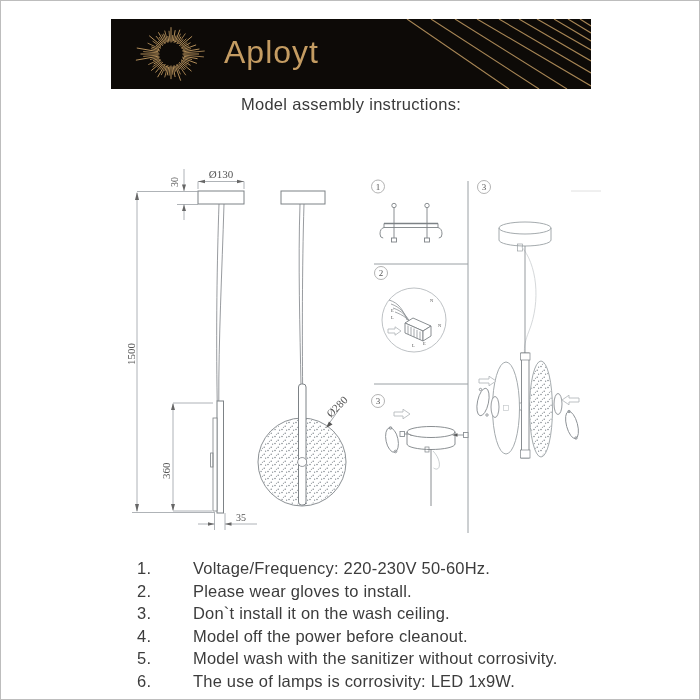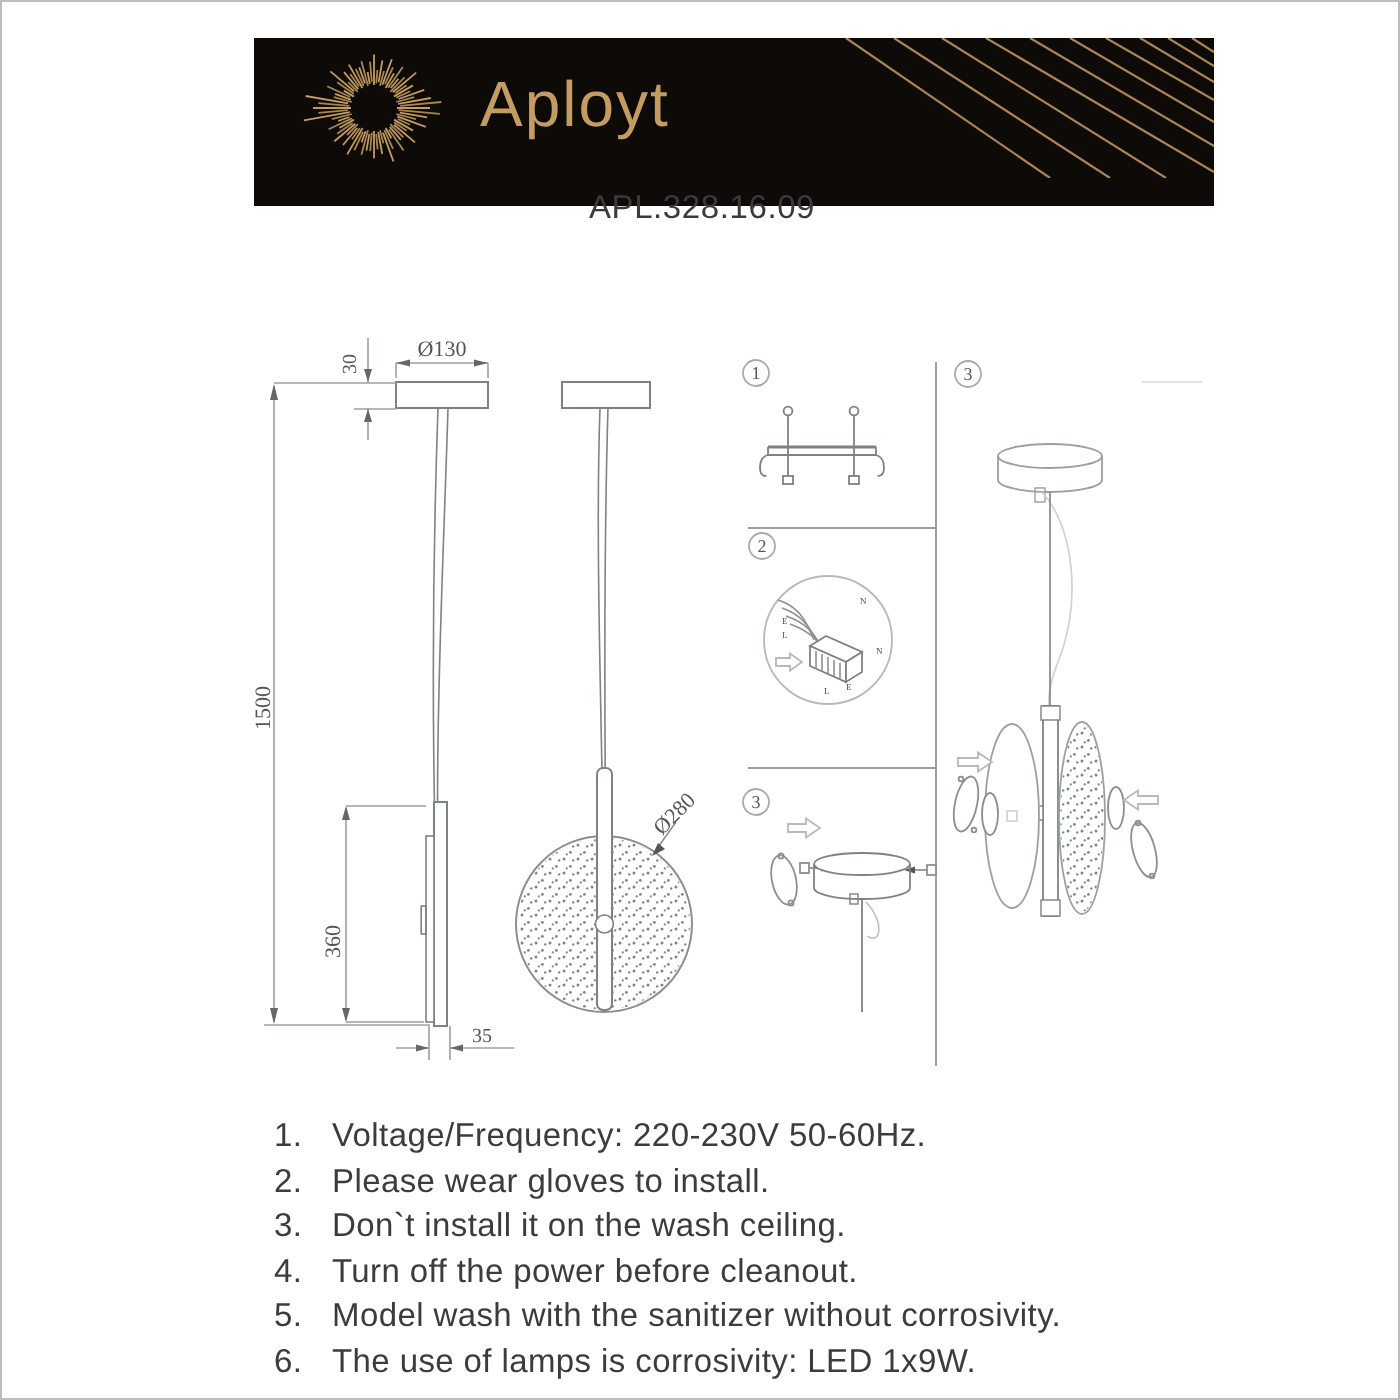--- a/index.html
+++ b/index.html
@@ -3,21 +3,21 @@
 <meta charset="utf-8">
 <style>
   html,body{margin:0;padding:0;background:#ffffff;}
   .page{
     position:relative;width:700px;height:700px;background:#fff;
     font-family:"Liberation Sans", sans-serif;color:#3a3a3a;
     box-sizing:border-box;border:1px solid #bdbdbd;overflow:hidden;
   }
   
   .banner{
-    position:absolute;left:126px;top:18px;width:480px;height:84px;
+    position:absolute;left:110px;top:18px;width:480px;height:70px;
     background:#0d0a07;overflow:hidden;
   }
   .banner svg{position:absolute;left:0;top:0;}
   .brand-text{
     font-family:"Liberation Sans", sans-serif;
     font-weight:500;font-size:32px;letter-spacing:1px;
   }
   
   .title-block{position:absolute;left:0;top:93px;width:700px;text-align:center;}
   .title-line{font-size:16.5px;font-weight:500;letter-spacing:.3px;line-height:20px;color:#3a3a3a;}
@@ -25,21 +25,21 @@
   .diagram{position:absolute;left:0;top:0;width:700px;height:700px;}
   .diagram text{font-family:"Liberation Serif", serif;fill:#555;}
   .dimtxt{font-size:11px;}
   .dimtxt-s{font-size:10px;}
   .steptxt{font-family:"Liberation Sans", sans-serif;font-size:9px;fill:#666;}
   .wiretxt{font-family:"Liberation Sans", sans-serif;font-size:4.5px;fill:#555;}
   
   .instructions{position:absolute;left:136px;top:556px;width:460px;}
   .li-row{display:flex;font-size:16.5px;line-height:22.5px;letter-spacing:.2px;color:#3c3c3c;font-weight:400;}
   .li-num{width:29px;flex:0 0 29px;}
-  .li-txt{flex:1;}
+  .li-txt{flex:1;margin-left:27px;}
 </style>
 </head>
 <body>
 
 <div class="page">
 
   <div class="banner">
     <svg width="480" height="70" viewBox="0 0 480 70">
       <g id="sunburst-rays">
           <line x1="71.5" y1="35.0" x2="88.0" y2="35.0" stroke="#c49c62" stroke-width="0.9" opacity="1"></line>
@@ -125,21 +125,21 @@
         <line x1="408" y1="0" x2="480" y2="42"></line>
         <line x1="426" y1="0" x2="480" y2="31"></line>
         <line x1="443" y1="0" x2="480" y2="22"></line>
         <line x1="457" y1="0" x2="480" y2="14"></line>
         <line x1="469" y1="0" x2="480" y2="7"></line>
       </g>
     </svg>
   </div>
 
   <div class="title-block">
-    <div class="title-line">APL.328.16.09</div>
+    <div class="title-line">Model assembly instructions:</div>
   </div>
 
   <svg class="diagram" viewBox="0 0 700 700">
     <defs>
       <pattern id="speckle" width="7" height="7" patternUnits="userSpaceOnUse">
         <circle cx="1" cy="1.5" r="0.75" fill="#7d848a"></circle>
         <circle cx="4.2" cy="5.2" r="0.7" fill="#7d848a"></circle>
         <circle cx="5.6" cy="2.2" r="0.6" fill="#7d848a"></circle>
         <circle cx="2.4" cy="6.2" r="0.55" fill="#7d848a"></circle>
       </pattern>
@@ -360,21 +360,21 @@
     <div class="li-row">
       <span class="li-num">2.</span>
       <span class="li-txt">Please wear gloves to install.</span>
     </div>
     <div class="li-row">
       <span class="li-num">3.</span>
       <span class="li-txt">Don`t install it on the wash ceiling.</span>
     </div>
     <div class="li-row">
       <span class="li-num">4.</span>
-      <span class="li-txt">Turn off the power before cleanout.</span>
+      <span class="li-txt">Model off the power before cleanout.</span>
     </div>
     <div class="li-row">
       <span class="li-num">5.</span>
       <span class="li-txt">Model wash with the sanitizer without corrosivity.</span>
     </div>
     <div class="li-row">
       <span class="li-num">6.</span>
       <span class="li-txt">The use of lamps is corrosivity: LED 1x9W.</span>
     </div>
   </div>

